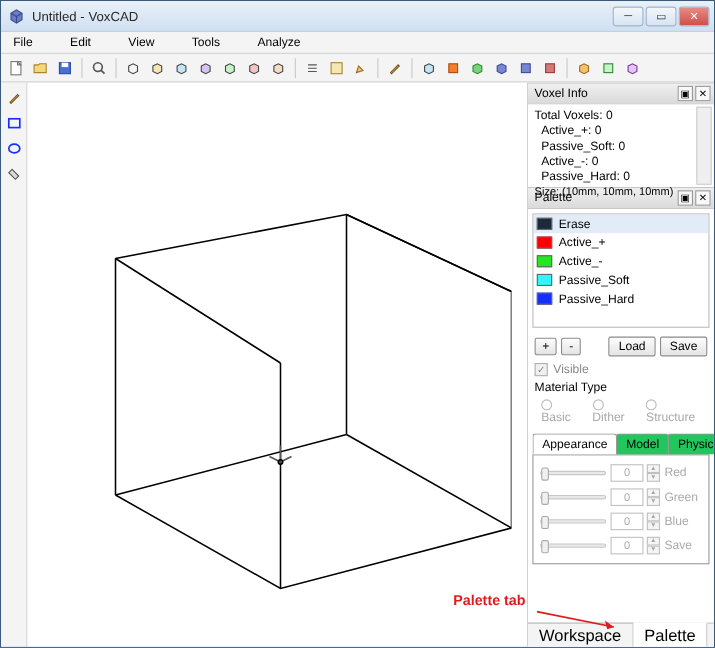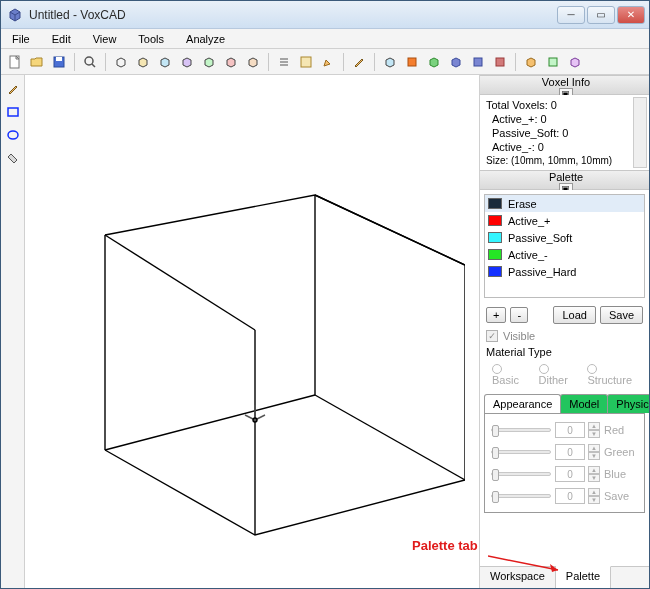--- a/index.html
+++ b/index.html
@@ -36,21 +36,21 @@
     width: 28px; height: 18px;
     background: linear-gradient(#f3f7fb,#d7e4f2);
     border: 1px solid #9fb5cd;
     border-radius: 3px;
     display:flex;align-items:center;justify-content:center;
     font-size:10px;color:#333;
   }
   .win-btn.close { background: linear-gradient(#e78b86,#cf4f47); color:#fff; }
   .menubar {
     height: 20px; background:#f4f4f4;
-    display:flex;align-items:center;padding:0 4px;gap:8px;
+    display:flex;align-items:center;padding:0 4px;gap:20px;
     border-bottom:1px solid #d0d0d0;
   }
   .menubar .menu { padding:2px 7px; }
   .toolbar {
     height: 26px; background:#f4f4f4; border-bottom:1px solid #d0d0d0;
     display:flex;align-items:center;padding:0 4px;gap:2px;
   }
   .tbtn {
     width:20px;height:20px;border:1px solid transparent;
     display:flex;align-items:center;justify-content:center;
@@ -68,21 +68,21 @@
     flex:1;background:#fff;position:relative;overflow:hidden;
   }
   .cube-svg { position:absolute; top:10px; left:10px; }
   .panels {
     width:170px;display:flex;flex-direction:column;background:#f4f4f4;border-left:1px solid #d0d0d0;
     overflow:hidden;
   }
   .panel-header {
     height:20px;background:linear-gradient(#f0f0f0,#dadada);
     border-top:1px solid #c8c8c8;border-bottom:1px solid #c8c8c8;
-    display:flex;align-items:center;padding:0 3px;font-size:11px;flex-direction:column;
+    display:flex;align-items:center;padding:0 3px;font-size:11px;
   }
   .panel-header .title { flex:1; padding-left:3px; }
   .panel-header .ctrl { width:14px;height:14px;border:1px solid #999;margin-left:2px;display:flex;align-items:center;justify-content:center;font-size:9px;background:#f8f8f8; }
   .voxel-info-body {
     background:#fff;padding:3px 3px 3px 6px;font-size:11px;line-height:14px;
     height:75px;position:relative;
   }
   .voxel-info-body .scroll { position:absolute;right:2px;top:2px;bottom:2px;width:14px;background:#efefef;border:1px solid #ccc; }
   .palette-body { background:#fff; flex:1; display:flex;flex-direction:column;position:relative;}
   .pal-list {
@@ -122,21 +122,21 @@
   }
   .slider .thumb { position:absolute;left:0;top:-4px;width:7px;height:12px;background:#f0f0f0;border:1px solid #aaa;border-radius:2px; }
   .spin { width:30px;height:16px;border:1px solid #c0c0c0;display:flex;align-items:center;justify-content:center;font-size:10px;color:#aaa;background:#fff; }
   .spin-btns { display:flex;flex-direction:column;}
   .spin-b { width:12px;height:8px;border:1px solid #c0c0c0;font-size:6px;display:flex;align-items:center;justify-content:center;background:#f5f5f5;margin-left:-1px; }
   .bottom-tabs {
     display:flex;position:absolute;bottom:0;left:0;right:0;background:#f4f4f4;
     border-top:1px solid #c8c8c8;height:22px;
   }
   .btab {
-    padding:3px 10px;font-size:11px;border-right:1px solid #c8c8c8;border-top:1px solid #c8c8c8;
+    padding:3px 10px;font-size:15px;border-right:1px solid #c8c8c8;border-top:1px solid #c8c8c8;
     margin-top:-1px;
   }
   .btab.active { background:#fff;border-top:1px solid #fff; }
   .annotation {
     position:absolute;left:412px;top:538px;color:#e01b1b;font-weight:bold;font-size:13px;
     pointer-events:none;
   }
   .ann-line { position:absolute;left:488px;top:548px;pointer-events:none; }
 </style>
 </head>
@@ -352,46 +352,47 @@
       <div class="panel-header">
         <span class="title">Voxel Info</span>
         <div class="ctrl">▣</div>
         <div class="ctrl">✕</div>
       </div>
       <div class="voxel-info-body">
         <div>Total Voxels: 0</div>
         <div style="padding-left:6px">Active_+: 0</div>
         <div style="padding-left:6px">Passive_Soft: 0</div>
         <div style="padding-left:6px">Active_-: 0</div>
+        <div style="padding-left:6px">Passive_Hard: 0</div>
         <div style="font-size:10px">Size: (10mm, 10mm, 10mm)</div>
         <div class="scroll"></div>
       </div>
 
       <div class="panel-header">
         <span class="title">Palette</span>
         <div class="ctrl">▣</div>
         <div class="ctrl">✕</div>
       </div>
       <div class="palette-body">
         <div class="pal-list">
           <div class="pal-item selected">
             <div class="swatch" style="background:#1a2a3a"></div>
             <span class="label">Erase</span>
           </div>
           <div class="pal-item">
             <div class="swatch" style="background:#ff0000"></div>
             <span class="label">Active_+</span>
           </div>
           <div class="pal-item">
+            <div class="swatch" style="background:#25e625"></div>
+            <span class="label">Active_-</span>
+          </div>
+          <div class="pal-item">
             <div class="swatch" style="background:#34f5ff"></div>
             <span class="label">Passive_Soft</span>
-          </div>
-          <div class="pal-item">
-            <div class="swatch" style="background:#25e625"></div>
-            <span class="label">Active_-</span>
           </div>
           <div class="pal-item">
             <div class="swatch" style="background:#1430ff"></div>
             <span class="label">Passive_Hard</span>
           </div>
         </div>
 
         <div class="pal-buttons">
           <div class="btn sm">+</div>
           <div class="btn sm">-</div>

